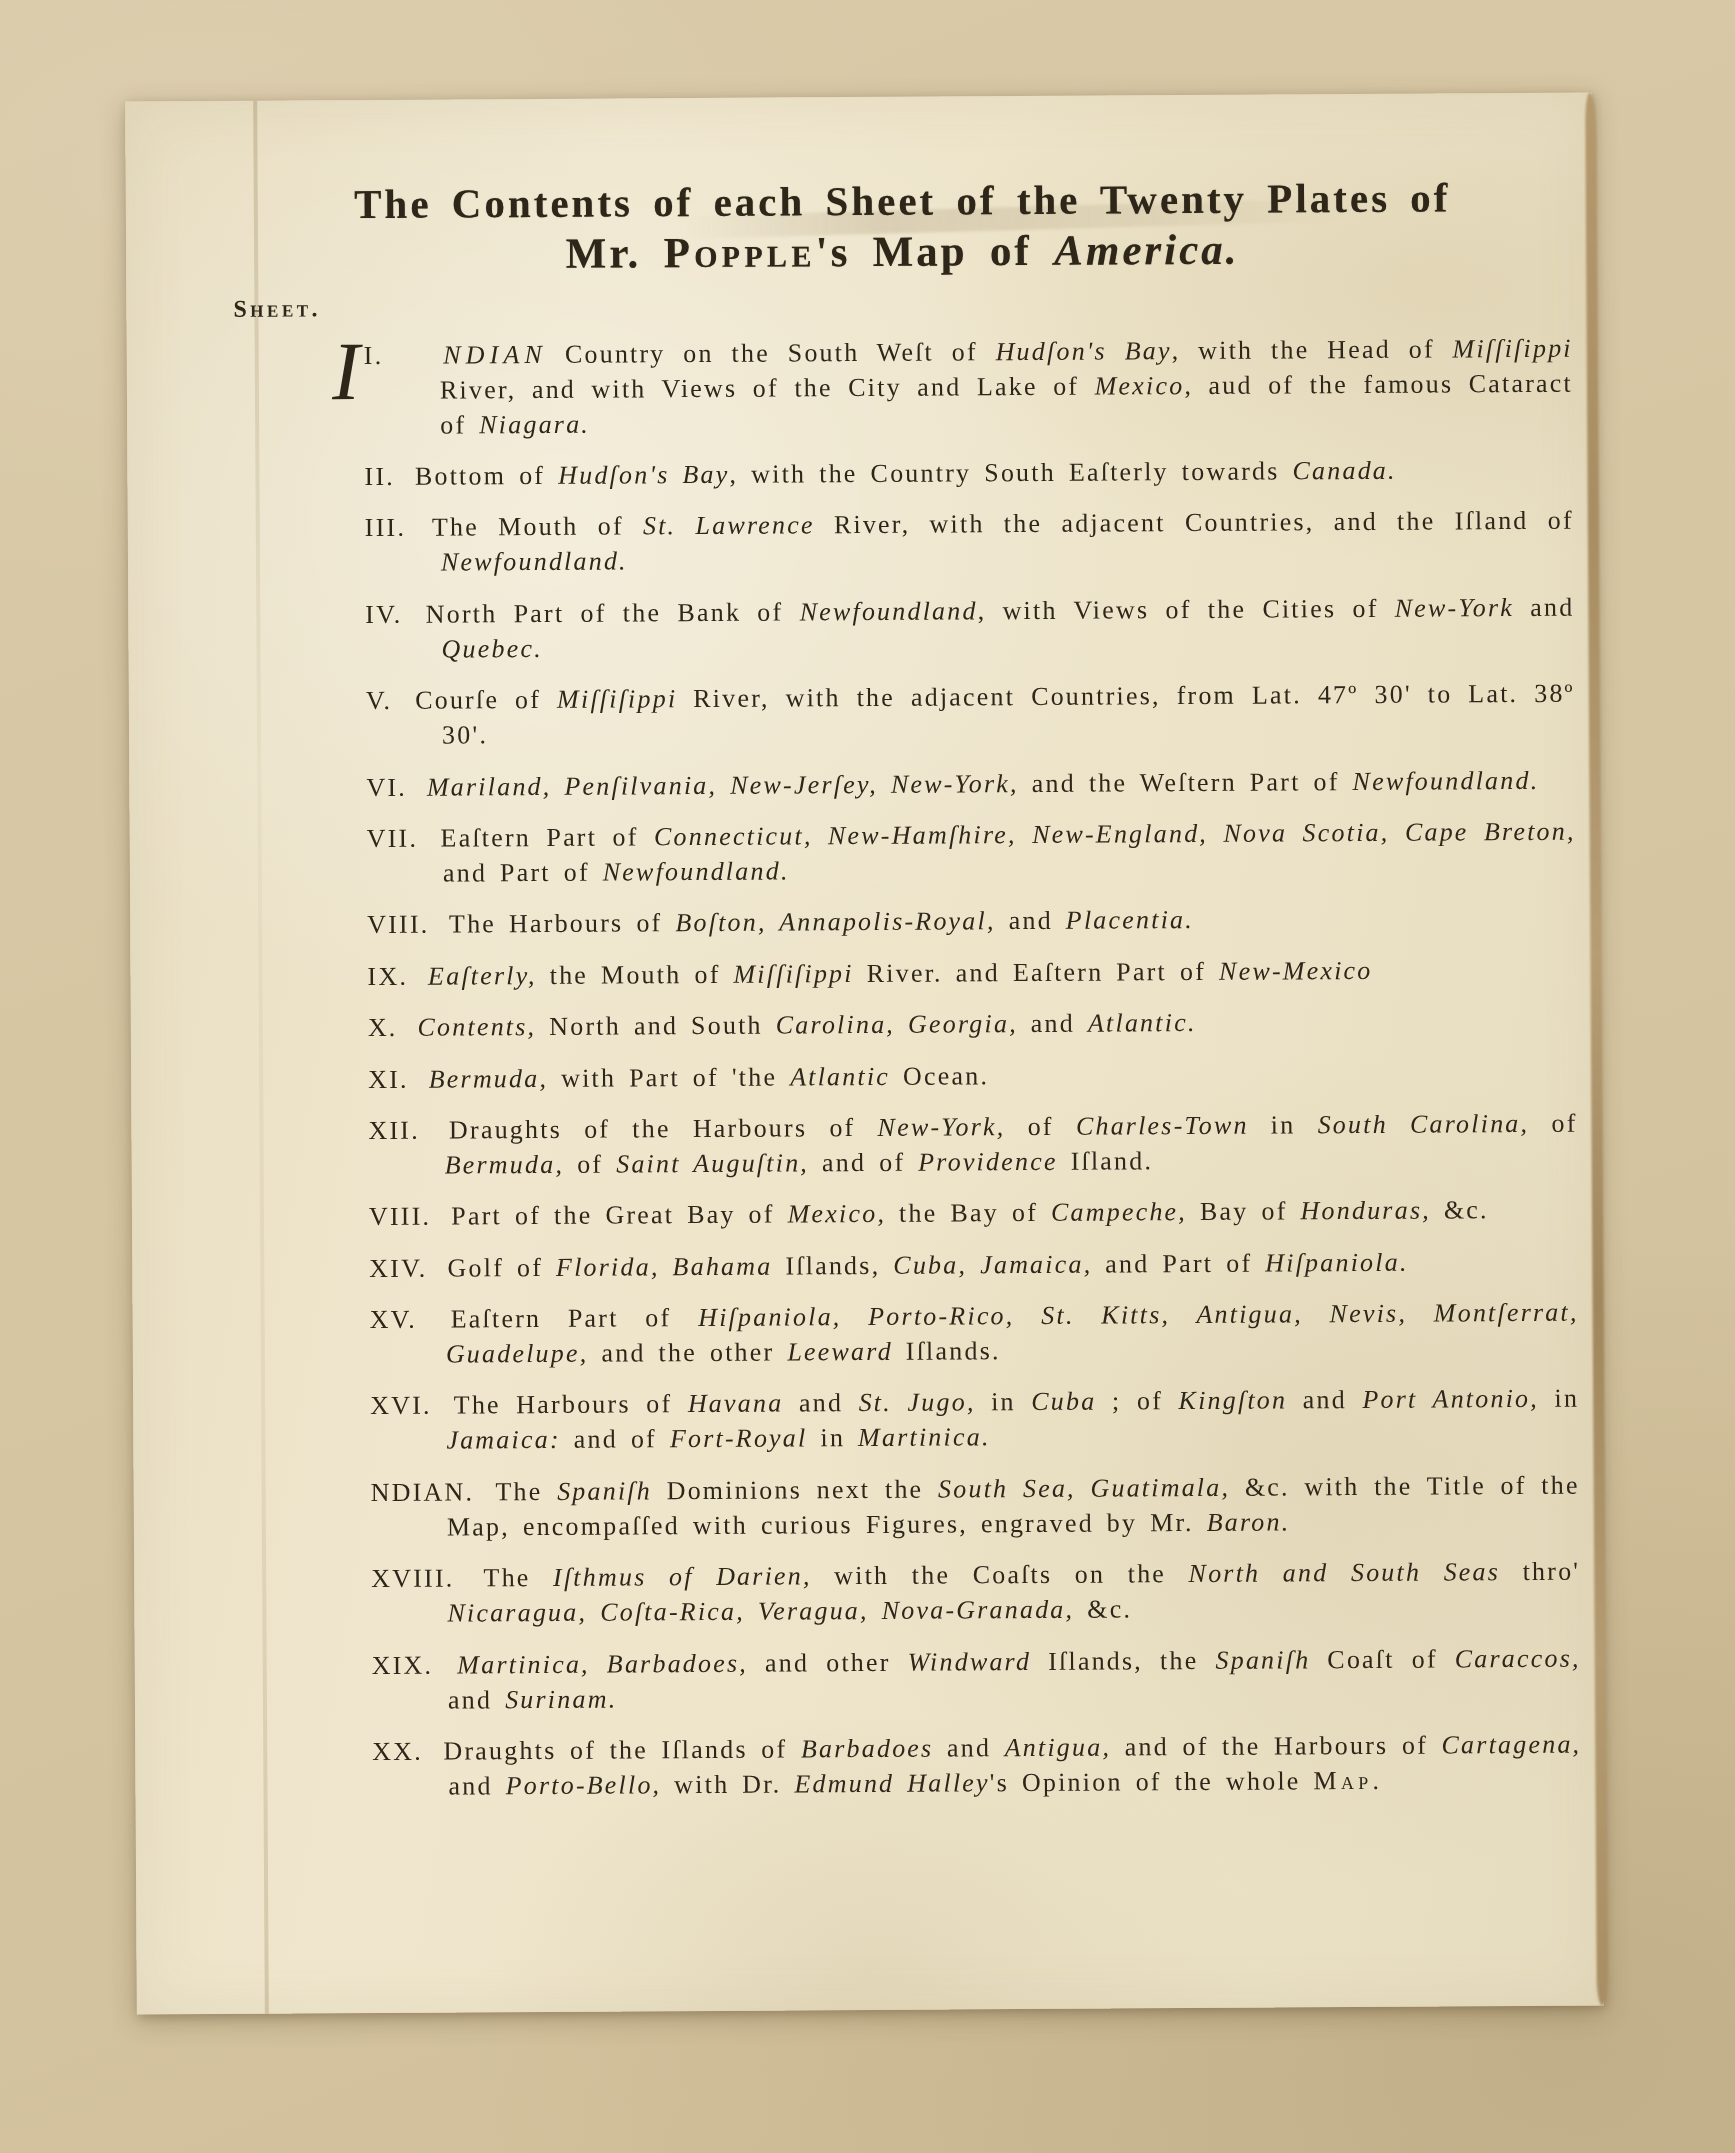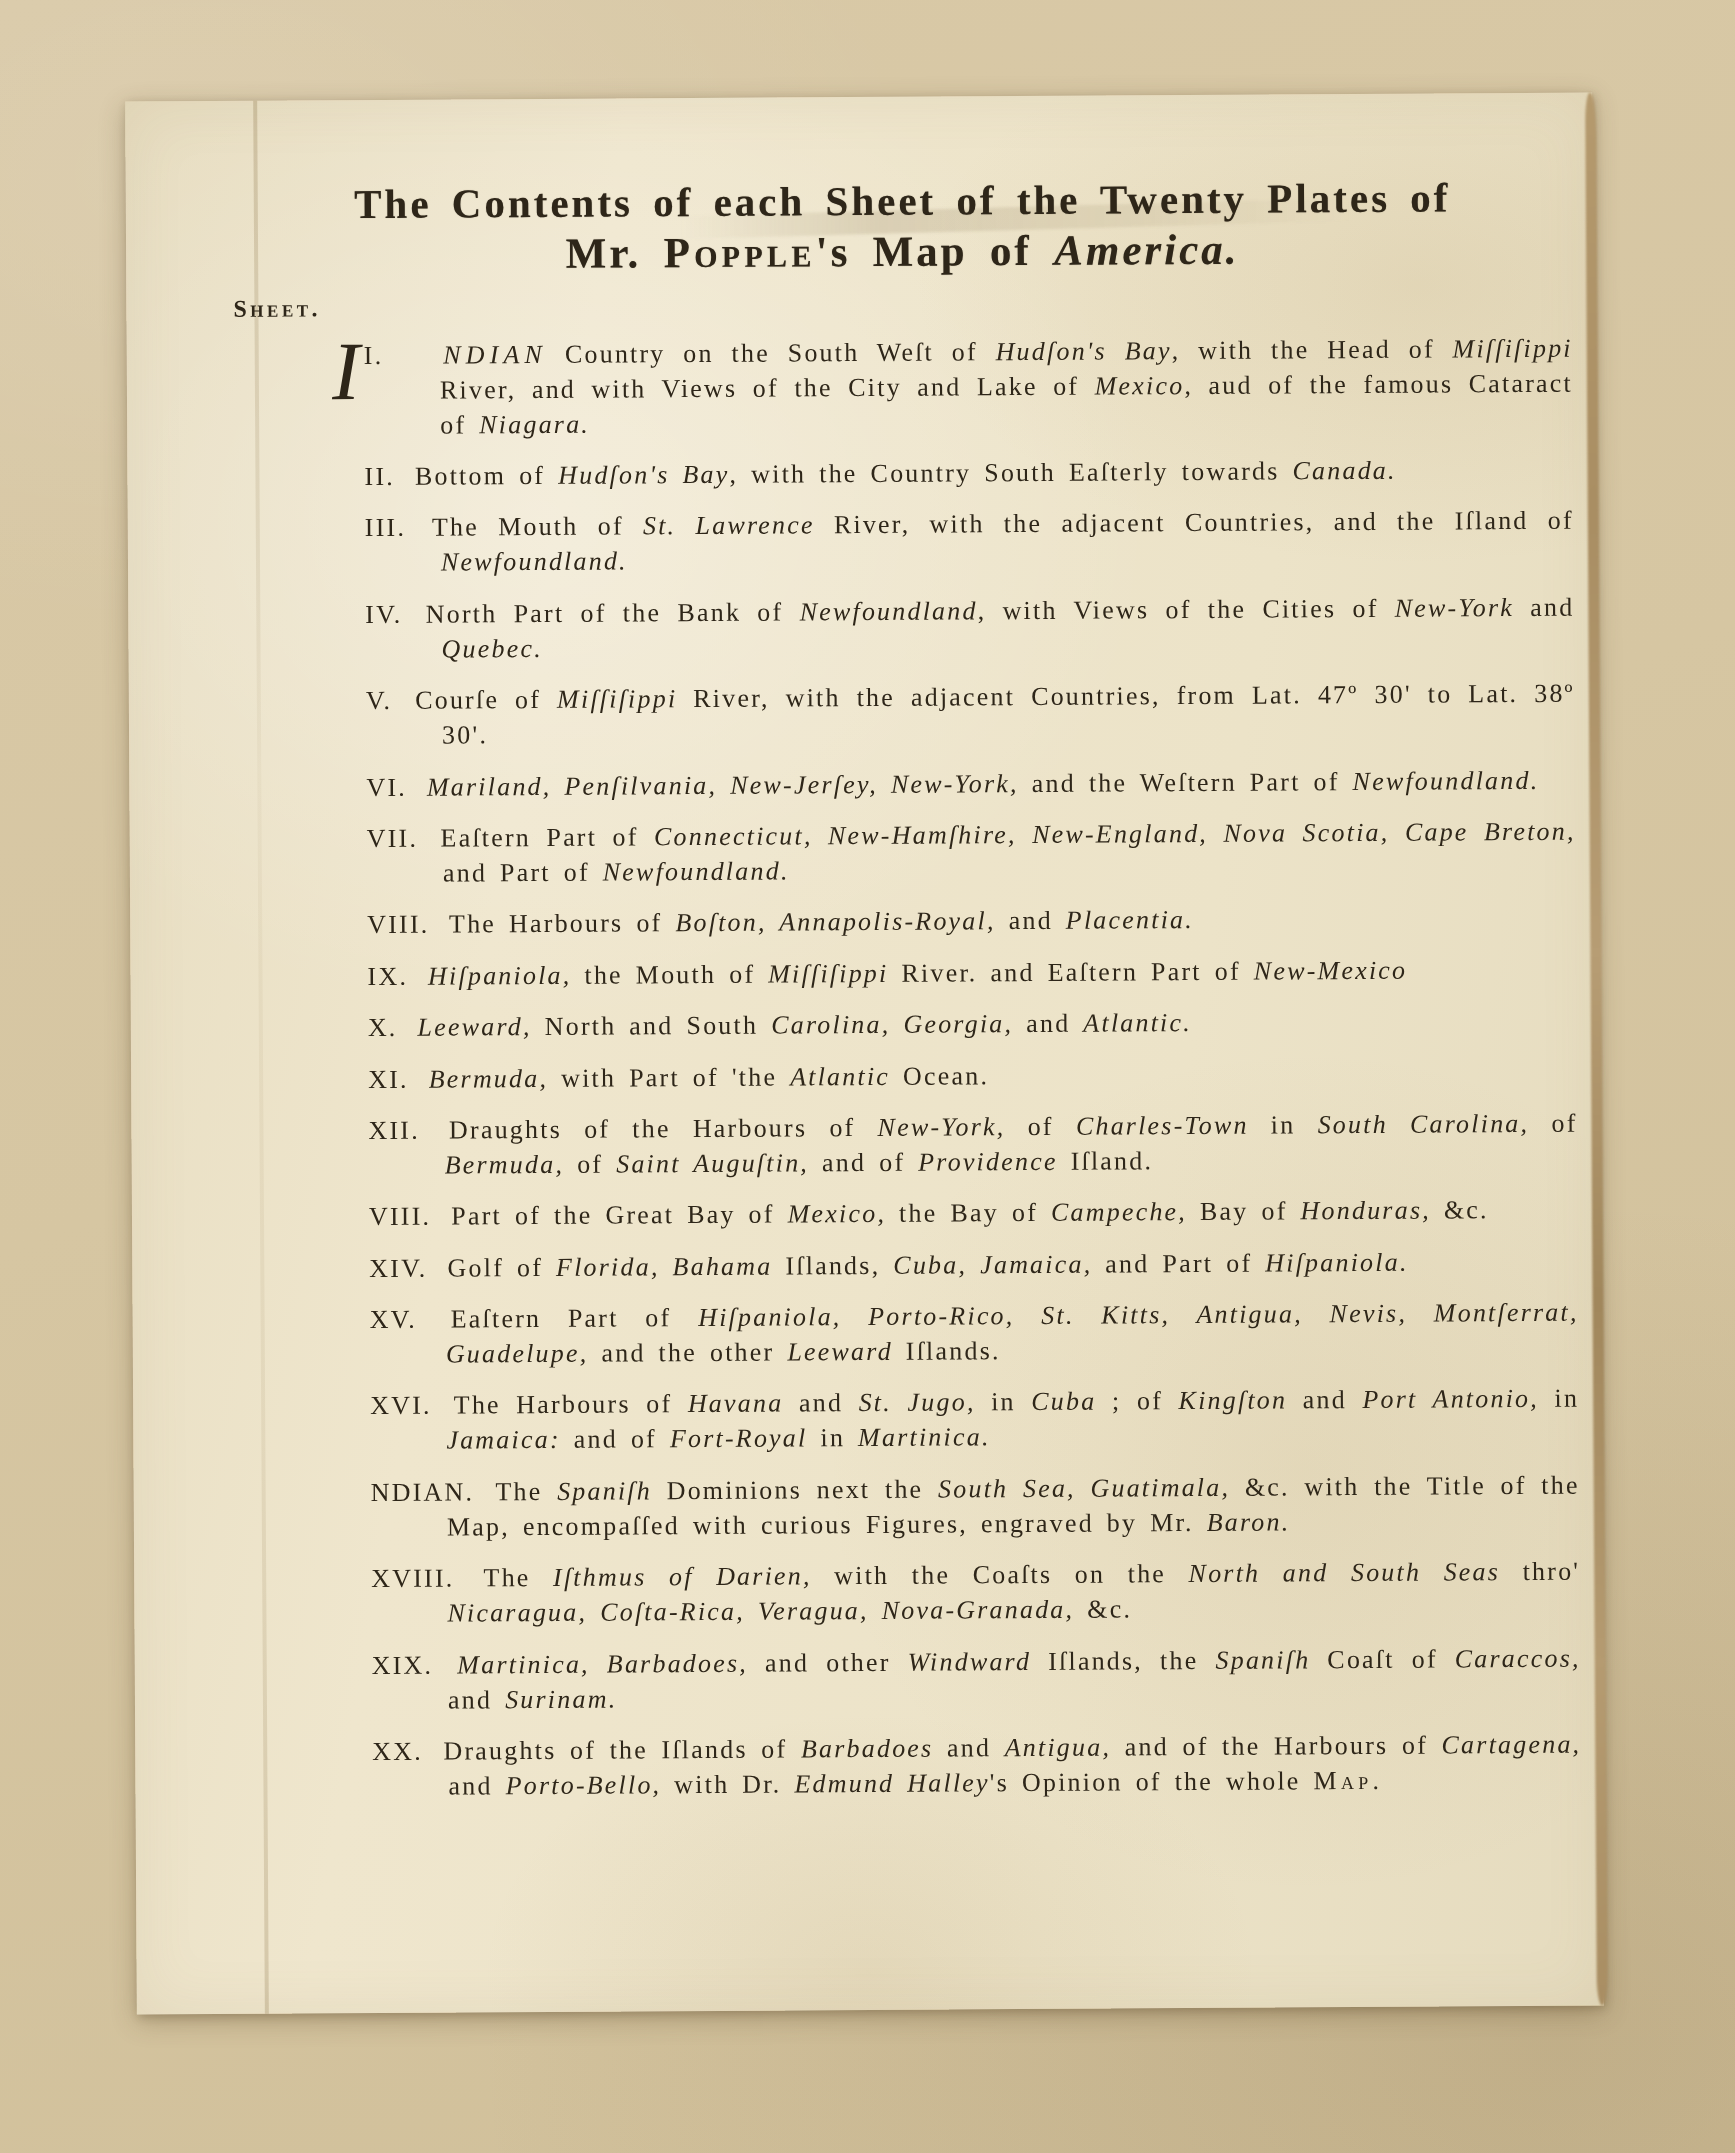--- a/index.html
+++ b/index.html
@@ -94,22 +94,22 @@
     <div class="sheet-label">Sheet.</div>
     <div class="entries" id="entries">
         <p class="entry"><span class="numeral">I.</span> <span class="dropcap">I</span><span class="ic">NDIAN</span><span> Country on the South Weſt of </span><span class="it">Hudſon's Bay</span><span>, with the Head of </span><span class="it">Miſſiſippi</span><span> River, and with Views of the City and Lake of </span><span class="it">Mexico</span><span>, aud of the famous Cataract of </span><span class="it">Niagara.</span></p>
         <p class="entry"><span class="numeral">II.</span> <span>Bottom of </span><span class="it">Hudſon's Bay</span><span>, with the Country South Eaſterly towards </span><span class="it">Canada.</span></p>
         <p class="entry"><span class="numeral">III.</span> <span>The Mouth of </span><span class="it">St. Lawrence</span><span> River, with the adjacent Countries, and the Iſland of </span><span class="it">Newfoundland.</span></p>
         <p class="entry"><span class="numeral">IV.</span> <span>North Part of the Bank of </span><span class="it">Newfoundland</span><span>, with Views of the Cities of </span><span class="it">New-York</span><span> and </span><span class="it">Quebec.</span></p>
         <p class="entry"><span class="numeral">V.</span> <span>Courſe of </span><span class="it">Miſſiſippi</span><span> River, with the adjacent Countries, from Lat. 47º 30' to Lat. 38º 30'.</span></p>
         <p class="entry"><span class="numeral">VI.</span> <span class="it">Mariland, Penſilvania, New-Jerſey, New-York,</span><span> and the Weſtern Part of </span><span class="it">Newfoundland.</span></p>
         <p class="entry"><span class="numeral">VII.</span> <span>Eaſtern Part of </span><span class="it">Connecticut, New-Hamſhire, New-England, Nova Scotia, Cape Breton,</span><span> and Part of </span><span class="it">Newfoundland.</span></p>
         <p class="entry"><span class="numeral">VIII.</span> <span>The Harbours of </span><span class="it">Boſton, Annapolis-Royal,</span><span> and </span><span class="it">Placentia.</span></p>
-        <p class="entry"><span class="numeral">IX.</span> <span class="it">Hiſpaniola,</span><span> the Mouth of </span><span class="it">Miſſiſippi</span><span> River. and Eaſtern Part of </span><span class="it">New-Mexico</span></p>
-        <p class="entry"><span class="numeral">X.</span> <span class="it">Leeward,</span><span> North and South </span><span class="it">Carolina, Georgia,</span><span> and </span><span class="it">Atlantic.</span></p>
+        <p class="entry"><span class="numeral">IX.</span> <span class="it">Eaſterly,</span><span> the Mouth of </span><span class="it">Miſſiſippi</span><span> River. and Eaſtern Part of </span><span class="it">New-Mexico</span></p>
+        <p class="entry"><span class="numeral">X.</span> <span class="it">Contents,</span><span> North and South </span><span class="it">Carolina, Georgia,</span><span> and </span><span class="it">Atlantic.</span></p>
         <p class="entry"><span class="numeral">XI.</span> <span class="it">Bermuda,</span><span> with Part of 'the </span><span class="it">Atlantic</span><span> Ocean.</span></p>
         <p class="entry"><span class="numeral">XII.</span> <span>Draughts of the Harbours of </span><span class="it">New-York,</span><span> of </span><span class="it">Charles-Town</span><span> in </span><span class="it">South Carolina,</span><span> of </span><span class="it">Bermuda,</span><span> of </span><span class="it">Saint Auguſtin,</span><span> and of </span><span class="it">Providence</span><span> Iſland.</span></p>
         <p class="entry"><span class="numeral">VIII.</span> <span>Part of the Great Bay of </span><span class="it">Mexico,</span><span> the Bay of </span><span class="it">Campeche,</span><span> Bay of </span><span class="it">Honduras,</span><span> &amp;c.</span></p>
         <p class="entry"><span class="numeral">XIV.</span> <span>Golf of </span><span class="it">Florida,</span><span> </span><span class="it">Bahama</span><span> Iſlands, </span><span class="it">Cuba, Jamaica,</span><span> and Part of </span><span class="it">Hiſpaniola.</span></p>
         <p class="entry"><span class="numeral">XV.</span> <span>Eaſtern Part of </span><span class="it">Hiſpaniola, Porto-Rico, St. Kitts, Antigua, Nevis, Montſerrat, Guadelupe,</span><span> and the other </span><span class="it">Leeward</span><span> Iſlands.</span></p>
         <p class="entry"><span class="numeral">XVI.</span> <span>The Harbours of </span><span class="it">Havana</span><span> and </span><span class="it">St. Jugo,</span><span> in </span><span class="it">Cuba</span><span> ; of </span><span class="it">Kingſton</span><span> and </span><span class="it">Port Antonio,</span><span> in </span><span class="it">Jamaica:</span><span> and of </span><span class="it">Fort-Royal</span><span> in </span><span class="it">Martinica.</span></p>
         <p class="entry"><span class="numeral">NDIAN.</span> <span>The </span><span class="it">Spaniſh</span><span> Dominions next the </span><span class="it">South Sea, Guatimala,</span><span> &amp;c. with the Title of the Map, encompaſſed with curious Figures, engraved by Mr. </span><span class="it">Baron.</span></p>
         <p class="entry"><span class="numeral">XVIII.</span> <span>The </span><span class="it">Iſthmus of Darien,</span><span> with the Coaſts on the </span><span class="it">North and South Seas</span><span> thro' </span><span class="it">Nicaragua, Coſta-Rica, Veragua, Nova-Granada,</span><span> &amp;c.</span></p>
         <p class="entry"><span class="numeral">XIX.</span> <span class="it">Martinica, Barbadoes,</span><span> and other </span><span class="it">Windward</span><span> Iſlands, the </span><span class="it">Spaniſh</span><span> Coaſt of </span><span class="it">Caraccos,</span><span> and </span><span class="it">Surinam.</span></p>
         <p class="entry"><span class="numeral">XX.</span> <span>Draughts of the Iſlands of </span><span class="it">Barbadoes</span><span> and </span><span class="it">Antigua,</span><span> and of the Harbours of </span><span class="it">Cartagena,</span><span> and </span><span class="it">Porto-Bello,</span><span> with Dr. </span><span class="it">Edmund Halley</span><span>'s Opinion of the whole </span><span class="sc">Map.</span></p>

